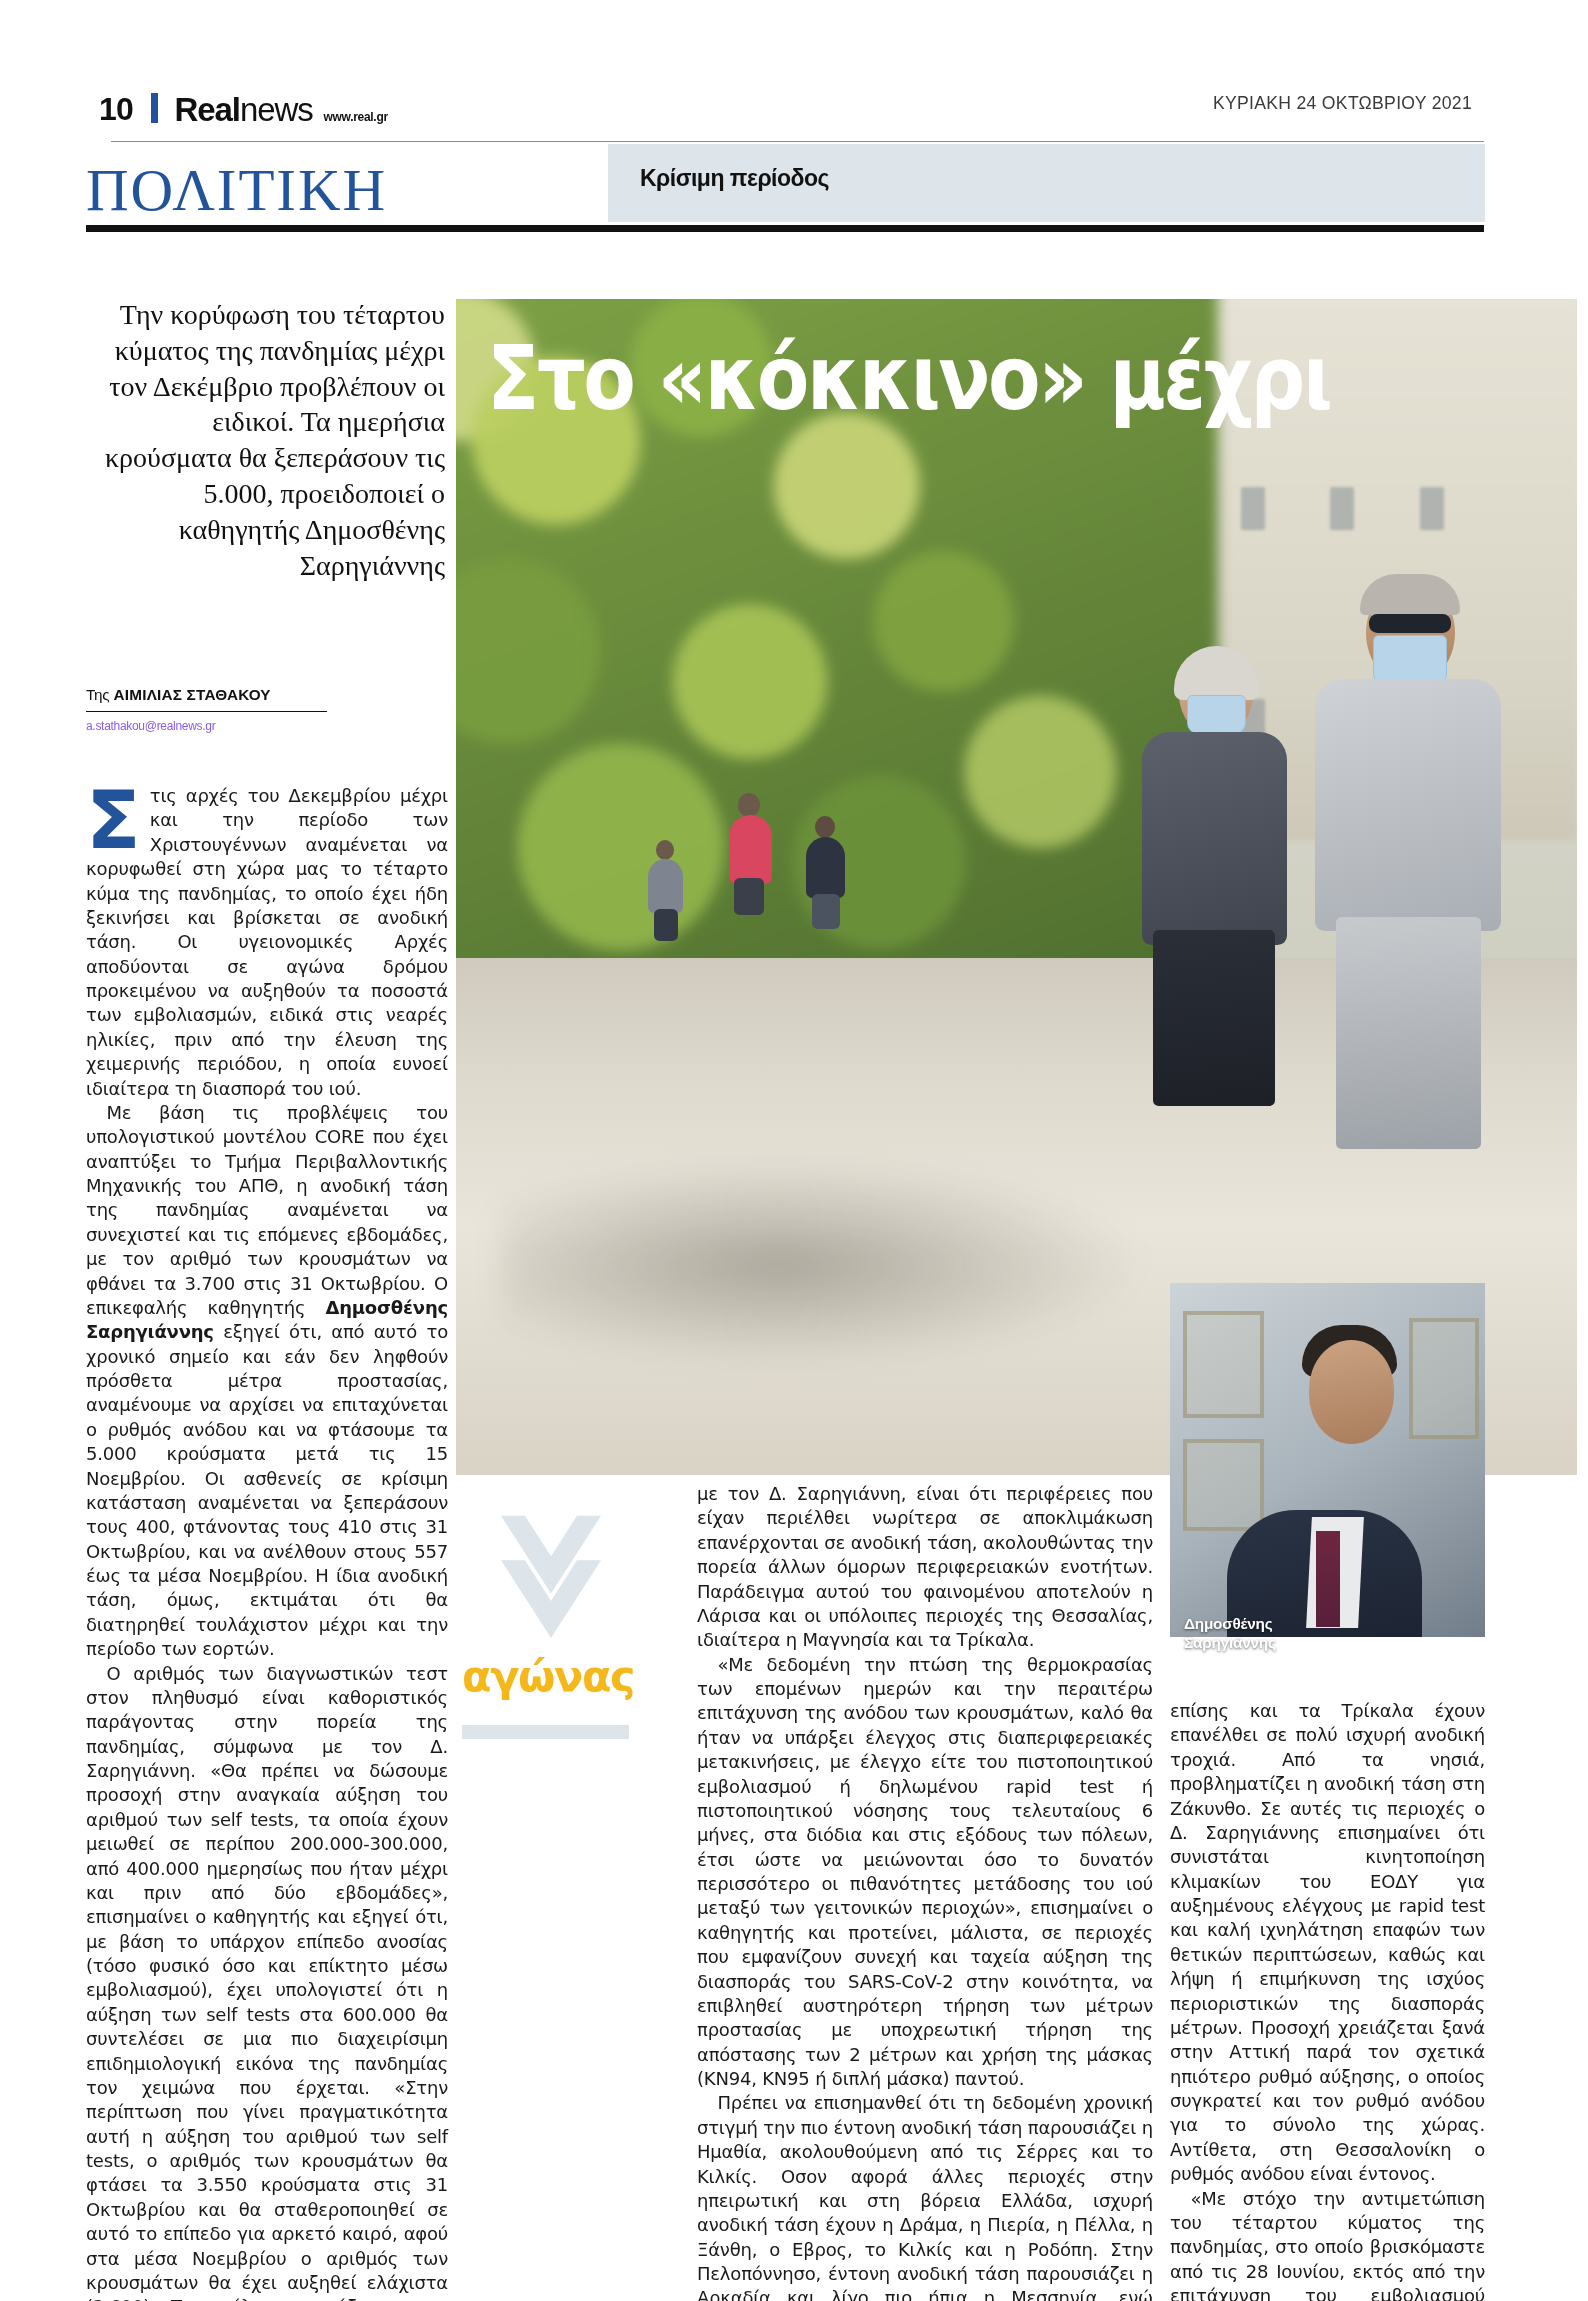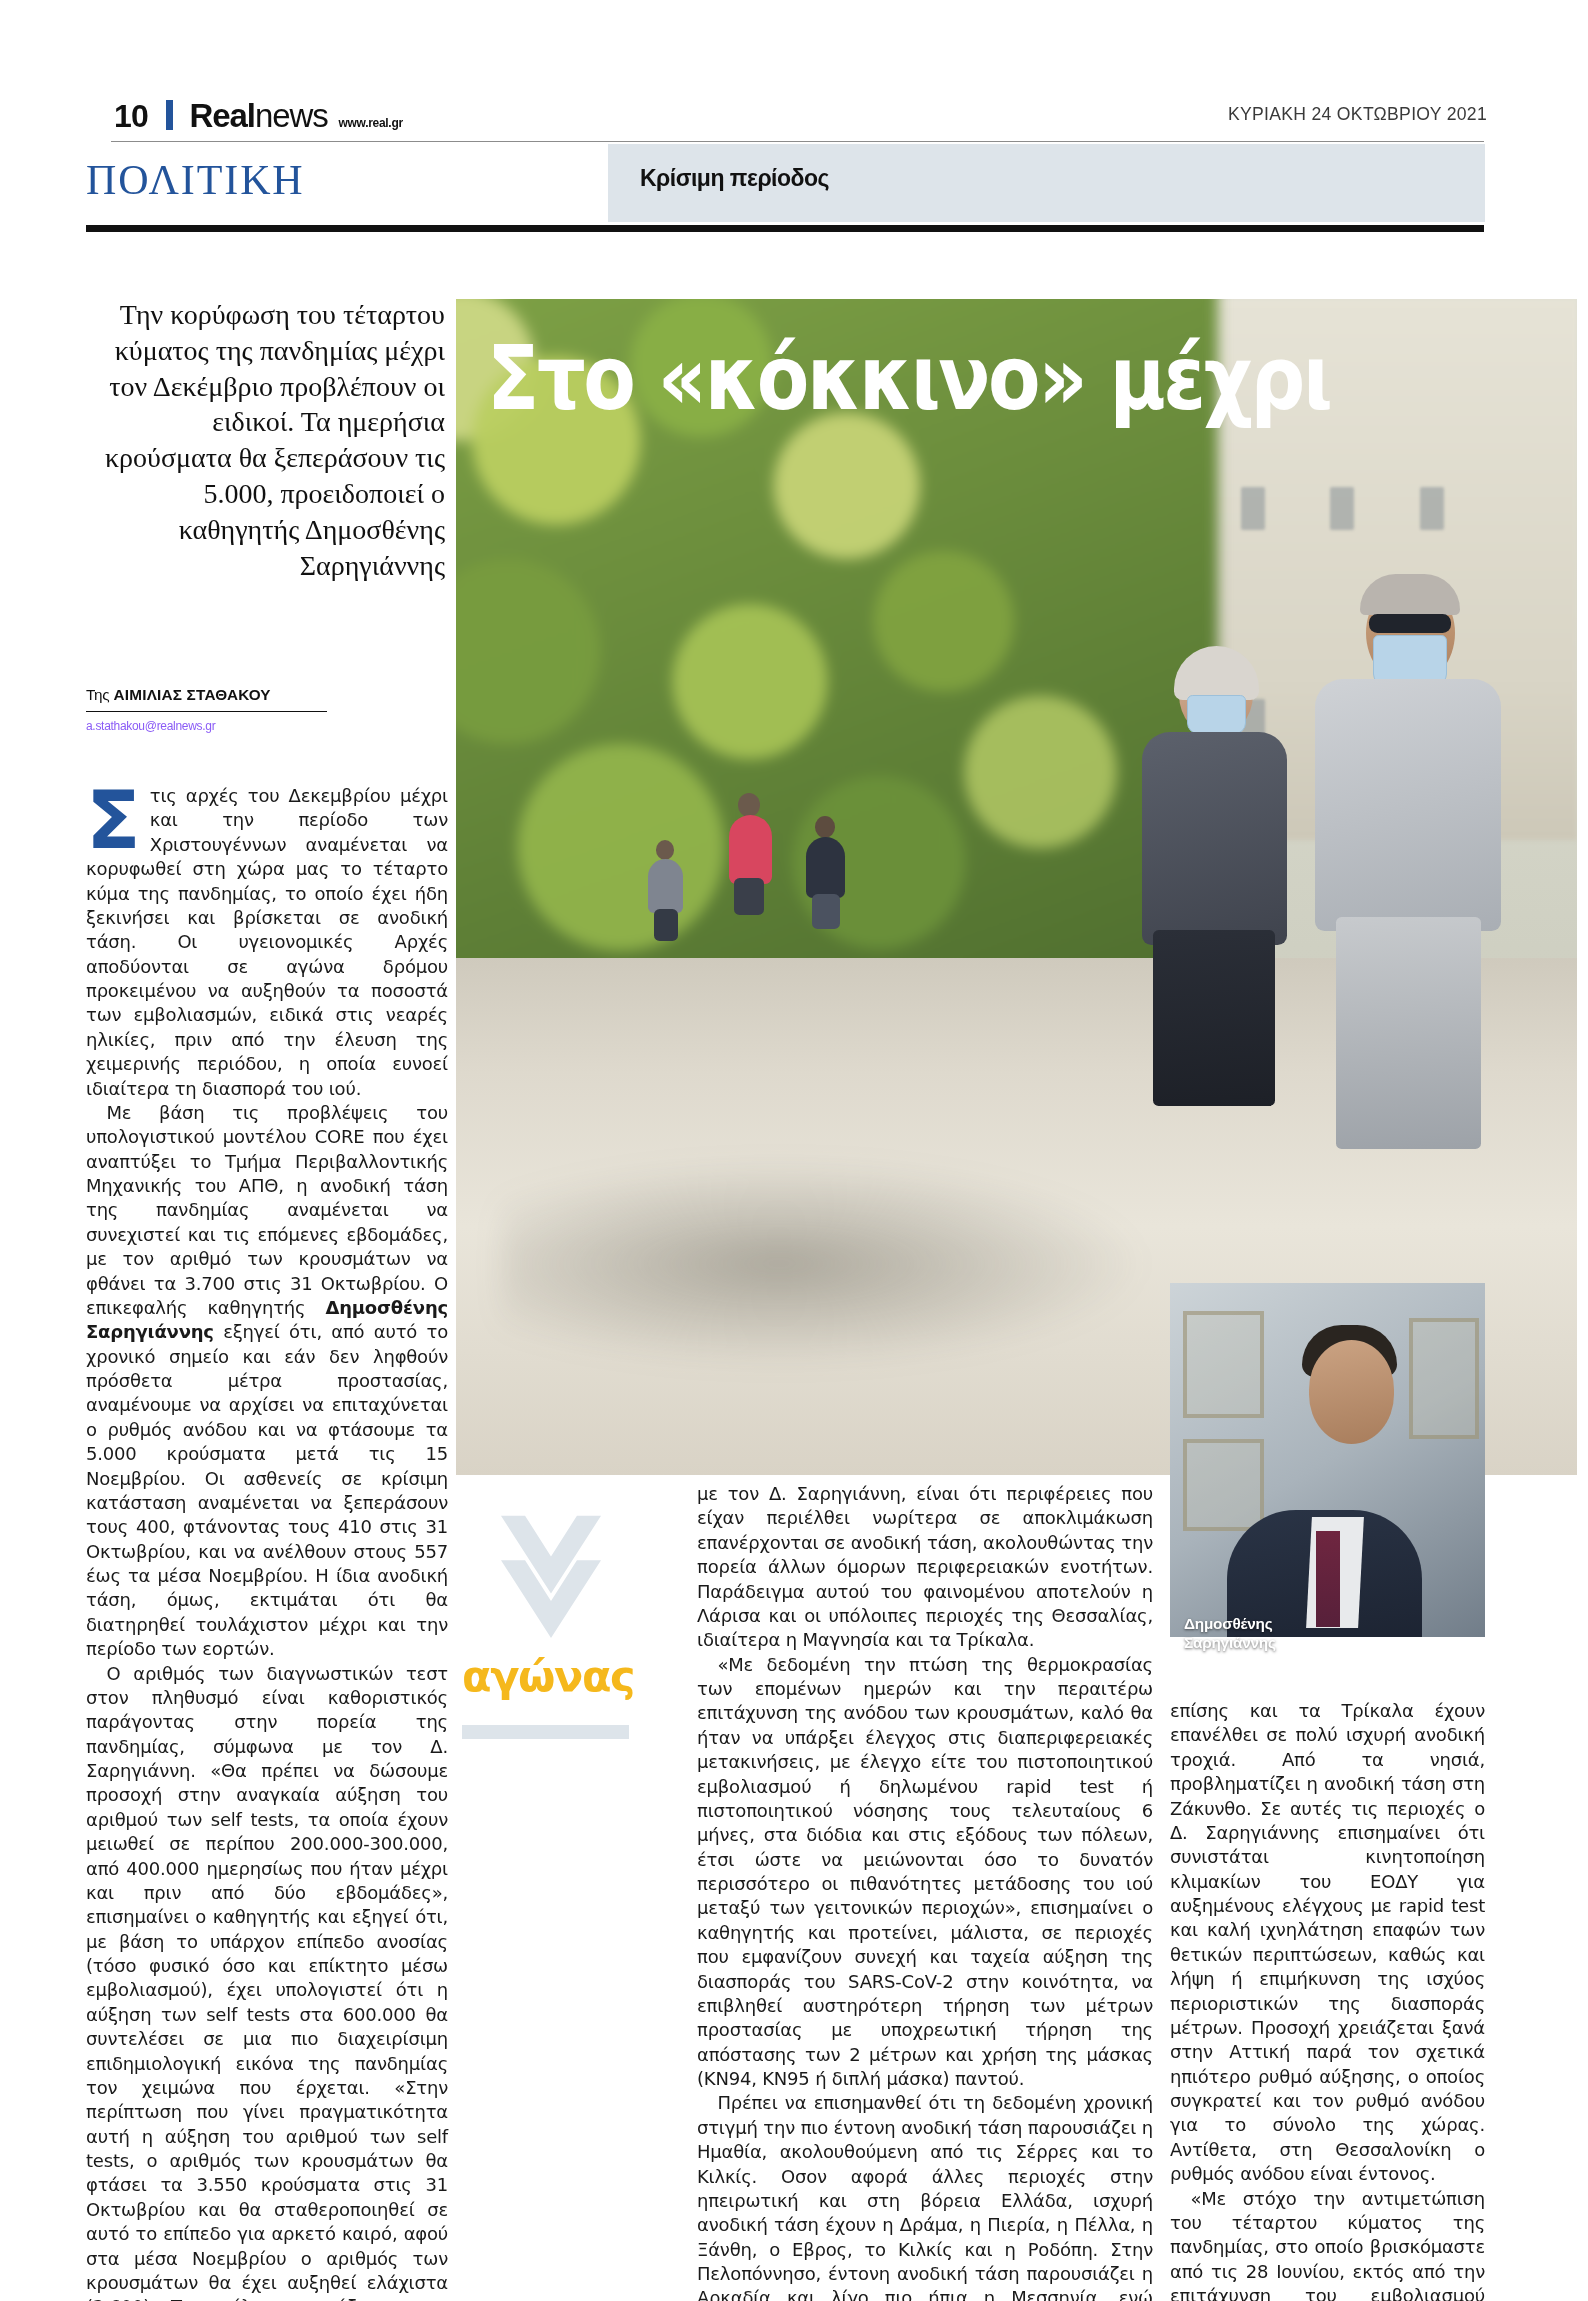--- a/index.html
+++ b/index.html
@@ -7,23 +7,23 @@
   body {
     width:1589px; height:2301px;
     font-family:"Liberation Sans", sans-serif;
     color:#1a1a1a;
     position:relative;
     overflow:hidden;
   }
 
   
   .masthead {
-    position:absolute; left:114px; top:93px;
+    position:absolute; left:99px; top:93px;
     width:1373px; height:45px;
-    display:flex; align-items:center;
+    display:flex; align-items:flex-start;
   }
   .page-num {
     font-size:32px; font-weight:bold; letter-spacing:-0.9px;
     color:#111; line-height:1;
   }
   .mast-rule {
     width:6.5px; height:30px; background:#23549b;
     margin:0 16.7px 0.9px 18.6px;
   }
   .brand { line-height:1; display:flex; align-items:baseline; }
@@ -48,21 +48,21 @@
     width:877px; height:78px; background:#dde4ea;
   }
   .section-kicker {
     position:absolute; left:640px; top:165px;
     font-size:23px; font-weight:bold; color:#111;
     letter-spacing:-0.5px;
   }
   .section-name {
     position:absolute; left:86px; top:156px;
     font-family:"Liberation Serif", serif;
-    font-size:42px; color:#23549b; letter-spacing:1.9px;
+    font-size:59px; color:#23549b; letter-spacing:1.9px;
   }
   .section-rule {
     position:absolute; left:86px; top:225px;
     width:1398px; height:7.4px; background:#111;
   }
 
   
   .deck {
     position:absolute; left:83px; top:297px;
     width:362px;

